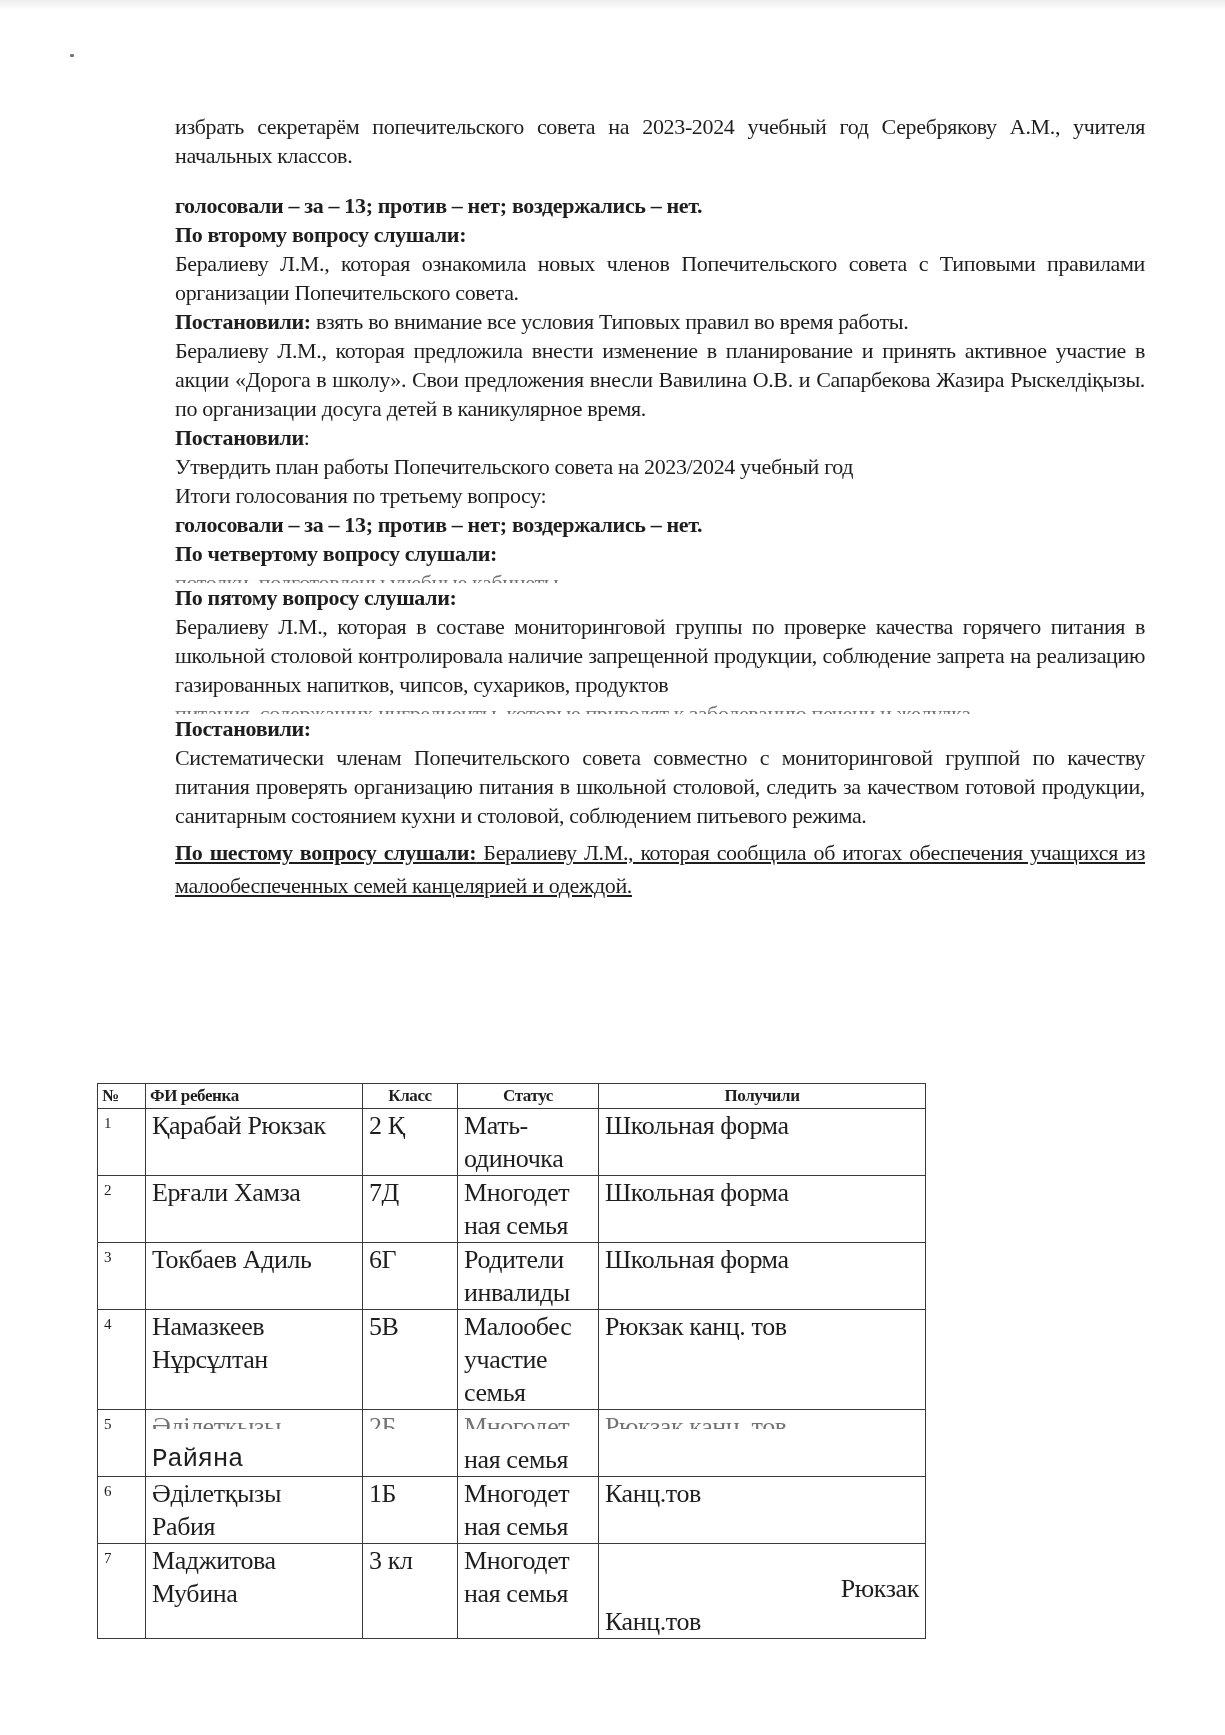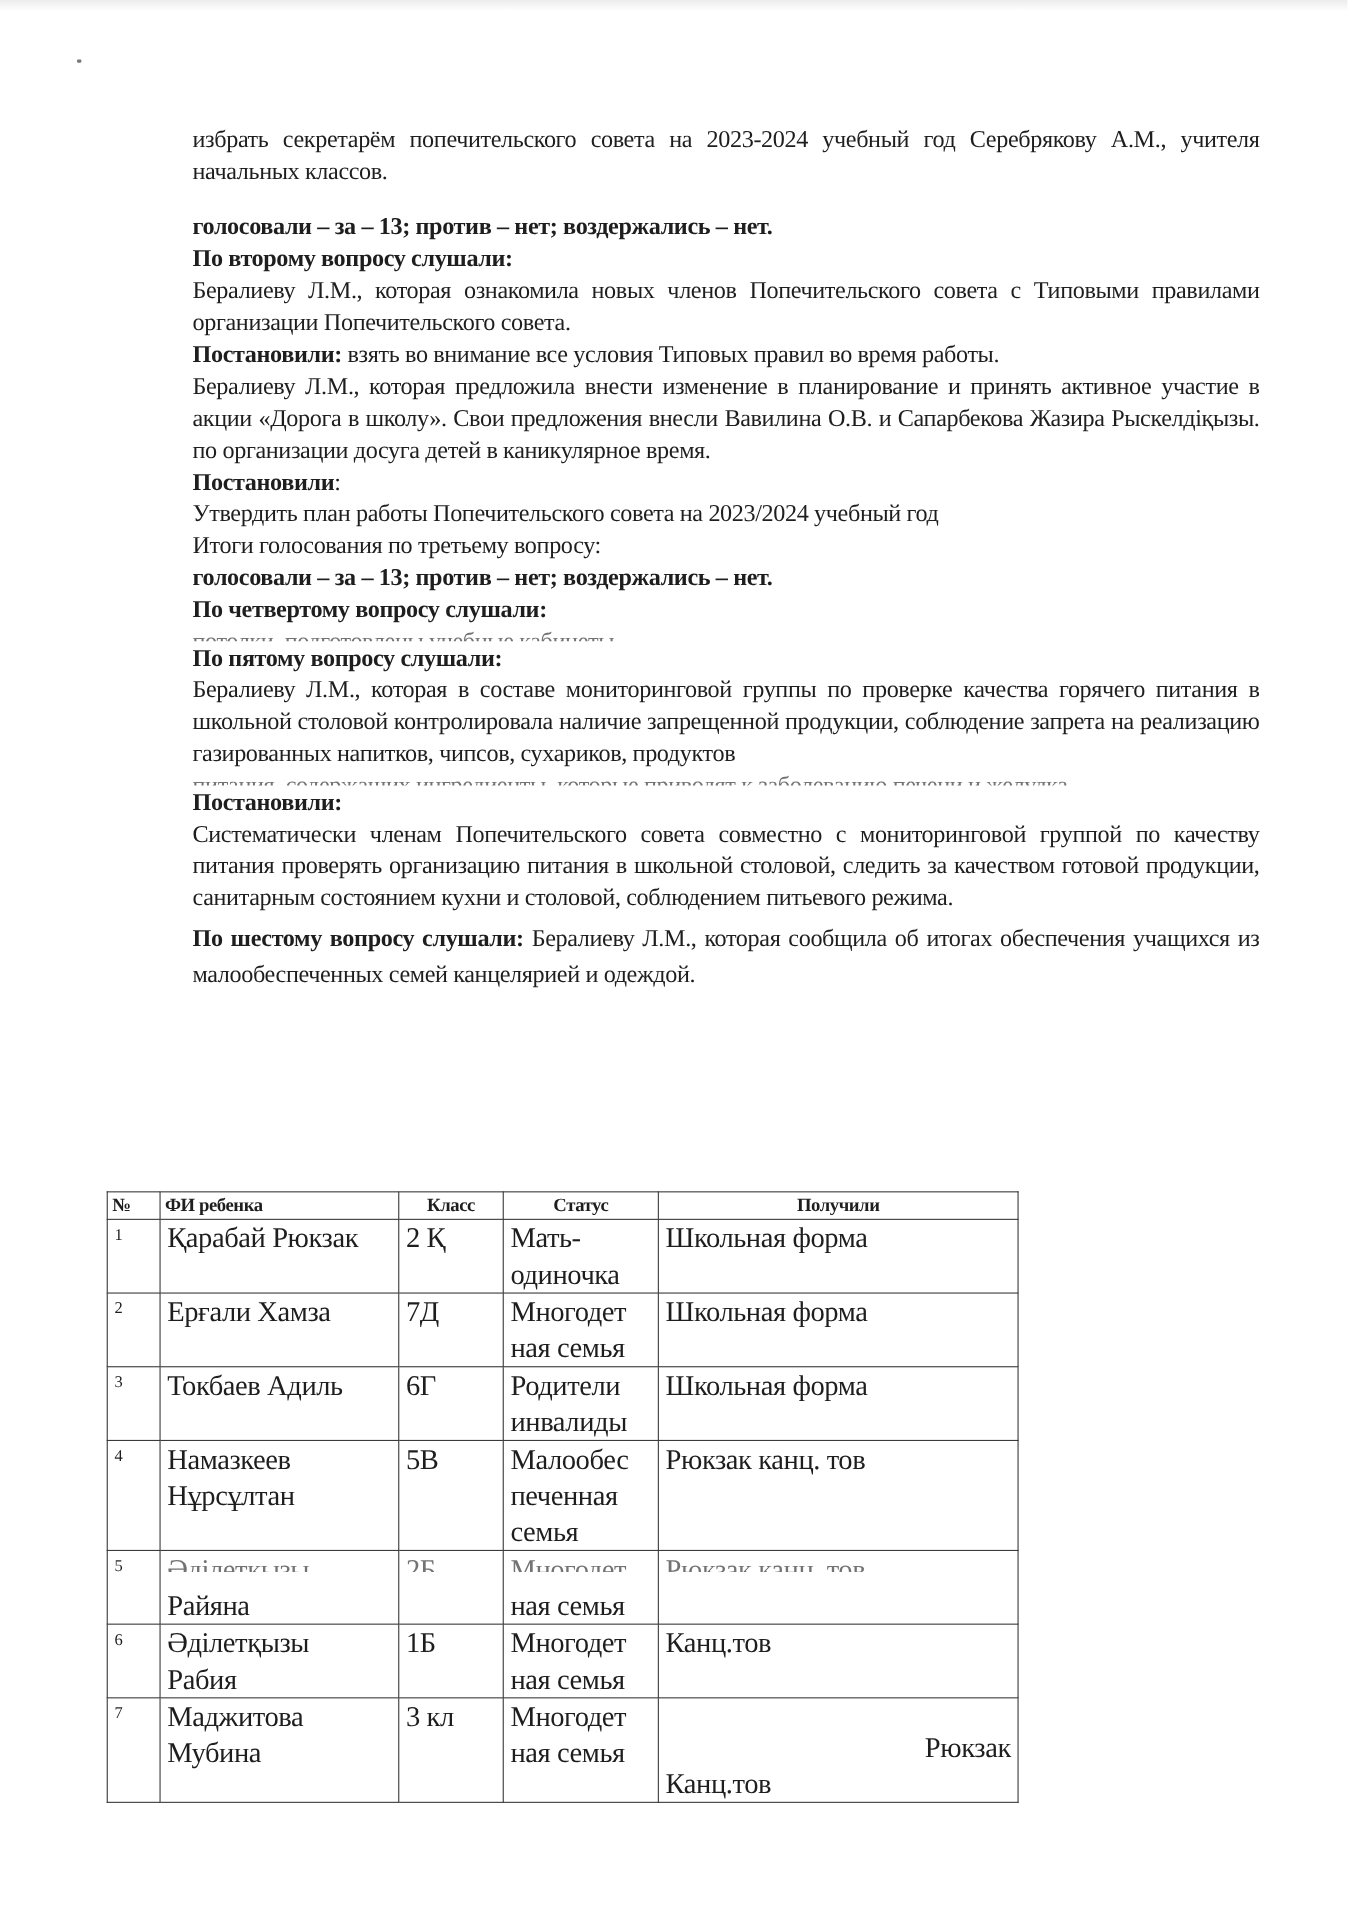--- a/index.html
+++ b/index.html
@@ -43,21 +43,21 @@
   <p class="p"><span class="b">Постановили</span><span>:</span></p>
   <p class="p">Утвердить план работы Попечительского совета на 2023/2024 учебный год</p>
   <p class="p">Итоги голосования по третьему вопросу:</p>
   <p class="p b">голосовали – за – 13;  против – нет;  воздержались – нет.</p>
   <p class="p b">По четвертому вопросу слушали:</p>
   <p class="p"><span class="cut faded">потолки, подготовлены учебные кабинеты.</span></p>
   <p class="p b">По пятому вопросу слушали:</p>
   <p class="p"><span>Бералиеву Л.М.,  которая в составе мониторинговой группы по проверке качества горячего питания в школьной столовой контролировала наличие запрещенной продукции, соблюдение запрета на реализацию газированных напитков, чипсов, сухариков, продуктов</span><span class="cut faded">питания, содержащих ингредиенты, которые приводят к заболеванию печени и желудка.</span></p>
   <p class="p b">Постановили:</p>
   <p class="p">Систематически членам Попечительского совета совместно с мониторинговой группой по качеству питания проверять организацию питания в школьной столовой, следить за качеством готовой продукции, санитарным состоянием кухни и столовой, соблюдением питьевого режима.</p>
-  <p class="p last-spaced" style="line-height:33px;"><span class="b">По шестому вопросу слушали:</span><span> Бералиеву Л.М., которая сообщила об итогах обеспечения учащихся из малообеспеченных семей канцелярией и одеждой.</span></p>
+  <p class="p last-spaced" style="line-height:33px;text-decoration:underline;"><span class="b">По шестому вопросу слушали:</span><span> Бералиеву Л.М., которая сообщила об итогах обеспечения учащихся из малообеспеченных семей канцелярией и одеждой.</span></p>
 </div>
 
 <table class="recipients">
   <thead>
     <tr>
       <th class="c-num">№</th>
       <th class="c-name">ФИ ребенка</th>
       <th class="c-class">Класс</th>
       <th class="c-status">Статус</th>
       <th class="c-got">Получили</th>
@@ -96,30 +96,30 @@
     </tr>
     <tr>
       <td class="c-num">4</td>
       <td>
           <div>Намазкеев</div>
           <div>Нұрсұлтан</div>
         </td>
       <td>5В</td>
       <td>
           <div>Малообес</div>
-          <div>печенная</div>
+          <div>участие</div>
           <div>семья</div>
         </td>
       <td>Рюкзак канц. тов</td>
     </tr>
     <tr>
       <td class="c-num">5</td>
       <td>
           <div class="clip faded" style="height:19px;overflow:hidden;">Әділетқызы</div>
-          <div style="margin-top:14px;">Райяна</div>
+          <div style="margin-top:14px;font-family:Liberation Mono, monospace;">Райяна</div>
         </td>
       <td>
           <div class="faded" style="height:19px;overflow:hidden;">2Б</div>
         </td>
       <td>
           <div class="faded" style="height:19px;overflow:hidden;">Многодет</div>
           <div style="margin-top:14px;">ная семья</div>
         </td>
       <td>
           <div class="faded" style="height:19px;overflow:hidden;">Рюкзак канц. тов</div>

